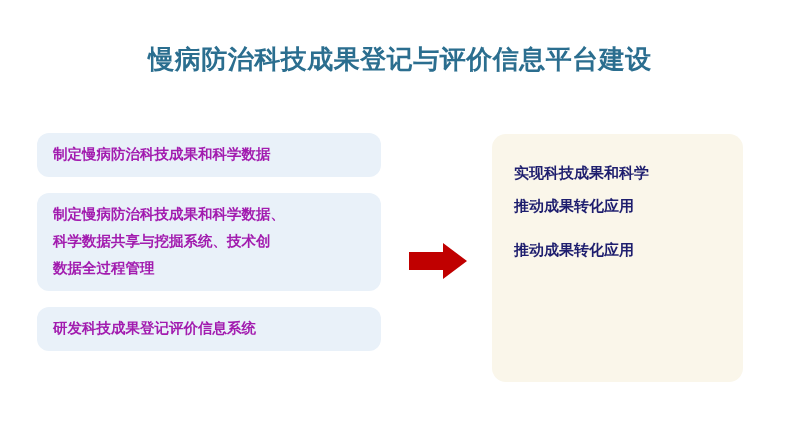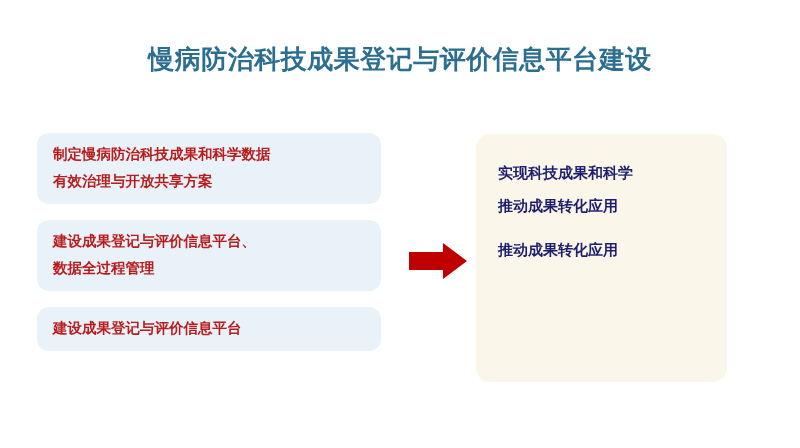--- a/index.html
+++ b/index.html
@@ -38,21 +38,21 @@
   
   .left-col {
     position: absolute;
     left: 37px;
     top: 133px;
     width: 344px;
   }
   .left-box {
     background: #e9f1f9;
     border-radius: 12px;
-    color: #b91c1c;
+    color: #a21caf;
     font-size: 14.5px;
     font-weight: bold;
     line-height: 27px;
     padding: 8px 14px 9px 16px;
     box-sizing: border-box;
     margin-bottom: 16px;
   }
   .left-box .line {
     white-space: nowrap;
   }
@@ -62,21 +62,21 @@
     position: absolute;
     left: 409px;
     top: 243px;
     width: 58px;
     height: 36px;
   }
 
   
   .right-box {
     position: absolute;
-    left: 476px;
+    left: 492px;
     top: 134px;
     width: 251px;
     height: 248px;
     background: #faf6ea;
     border-radius: 14px;
     box-sizing: border-box;
     padding: 22px 18px 18px 22px;
   }
   .right-item {
     color: #1e1e6e;
@@ -96,30 +96,30 @@
 <body>
 
 <div class="slide">
 
   <div class="slide-title">慢病防治科技成果登记与评价信息平台建设</div>
 
   <div class="left-col">
 
     <div class="left-box">
       <div class="line">制定慢病防治科技成果和科学数据</div>
-      <div class="line">有效治理与开放共享方案</div>
     </div>
 
     <div class="left-box">
-      <div class="line">建设成果登记与评价信息平台、</div>
+      <div class="line">制定慢病防治科技成果和科学数据、</div>
+      <div class="line">科学数据共享与挖掘系统、技术创</div>
       <div class="line">数据全过程管理</div>
     </div>
 
     <div class="left-box">
-      <div class="line">建设成果登记与评价信息平台</div>
+      <div class="line">研发科技成果登记评价信息系统</div>
     </div>
 
   </div>
 
   <div class="arrow">
     <svg width="58" height="36" viewBox="0 0 58 36" xmlns="http://www.w3.org/2000/svg">
       <polygon points="0,9 34,9 34,0 58,18 34,36 34,27 0,27" fill="#c00000"></polygon>
     </svg>
   </div>
 

